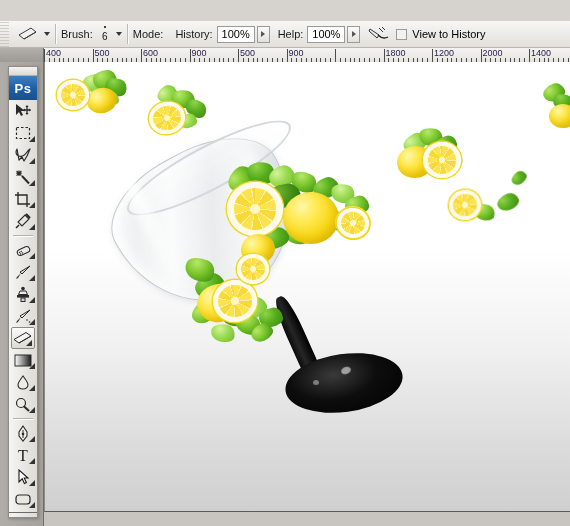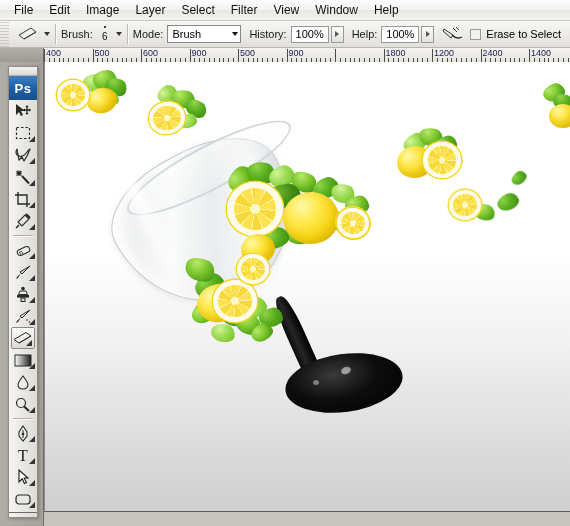--- a/index.html
+++ b/index.html
@@ -251,31 +251,20 @@
   }
   .tb-div{height:1px;background:#b4b1ab;margin:3px 4px;box-shadow:0 1px 0 #fdfdfc;}
   .tb-bottom-div{height:1px;background:#6a6a6a;margin:2px 0 0 0;}
   svg{display:block;}
 </style>
 </head>
 <body>
 
 <div id="app">
 
-  <div class="menubar">
-    <div class="menu-item">File</div>
-    <div class="menu-item">Edit</div>
-    <div class="menu-item">Image</div>
-    <div class="menu-item">Layer</div>
-    <div class="menu-item">Select</div>
-    <div class="menu-item">Filter</div>
-    <div class="menu-item">View</div>
-    <div class="menu-item">Window</div>
-    <div class="menu-item">Help</div>
-  </div>
 
   <div class="optionsbar">
     <div class="grip"></div>
 
     <div class="tool-swatch">
       <span>
         <svg width="20" height="14" viewBox="0 0 20 14">
           <polygon points="6,12 1,8 13,1 18,5" fill="#f2f1ee" stroke="#3a3a3a" stroke-width="1"></polygon>
           <line x1="6" y1="12" x2="18" y2="5" stroke="#3a3a3a" stroke-width="1"></line>
         </svg>
@@ -288,24 +277,20 @@
     <div class="ob-label">Brush:</div>
     <div class="brush-preview">
       <div class="brush-dot"></div>
       <div class="brush-num">6</div>
     </div>
     <div class="caret"></div>
 
     <div class="ob-sep"></div>
 
     <div class="ob-label">Mode:</div>
-    <div class="combo">
-      <span>Brush</span>
-      <span class="caret"></span>
-    </div>
 
     <div style="width:8px"></div>
 
     <div class="ob-label">History:</div>
     <div class="numbox">100%</div>
     <div class="spin">
         <i></i>
       </div>
 
     <div style="width:8px"></div>
@@ -322,21 +307,21 @@
       <svg width="22" height="16" viewBox="0 0 22 16">
         <path d="M2,3 L11,9 L9,12 L1,5 Z" fill="#eceae6" stroke="#333" stroke-width="1"></path>
         <path d="M10,9 C13,12 16,13 20,11" fill="none" stroke="#222" stroke-width="1.3"></path>
         <line x1="11" y1="2" x2="15" y2="6" stroke="#333" stroke-width="1"></line>
         <line x1="14" y1="1" x2="17" y2="4" stroke="#333" stroke-width="1"></line>
       </svg>
     </span>
 
     <div style="width:6px"></div>
     <div class="chk"></div>
-    <div class="chk-label">Erase to Select</div>
+    <div class="chk-label">View to History</div>
   </div>
 
   <div class="ruler">
     <div class="corner"></div>
     <div id="ruler-ticks">
         <div class="tick major" style="left: 44px;"></div>
         <div class="tick-lbl" style="left: 46px;">400</div>
         <div class="tick minor" style="left: 48.85px;"></div>
         <div class="tick minor" style="left: 53.7px;"></div>
         <div class="tick minor" style="left: 58.55px;"></div>
@@ -428,21 +413,21 @@
         <div class="tick minor" style="left: 436.85px;"></div>
         <div class="tick minor" style="left: 441.7px;"></div>
         <div class="tick minor" style="left: 446.55px;"></div>
         <div class="tick minor" style="left: 451.4px;"></div>
         <div class="tick minor" style="left: 456.25px;"></div>
         <div class="tick minor" style="left: 461.1px;"></div>
         <div class="tick minor" style="left: 465.95px;"></div>
         <div class="tick minor" style="left: 470.8px;"></div>
         <div class="tick minor" style="left: 475.65px;"></div>
         <div class="tick major" style="left: 480.5px;"></div>
-        <div class="tick-lbl" style="left: 482.5px;">2400</div>
+        <div class="tick-lbl" style="left: 482.5px;">2000</div>
         <div class="tick minor" style="left: 485.35px;"></div>
         <div class="tick minor" style="left: 490.2px;"></div>
         <div class="tick minor" style="left: 495.05px;"></div>
         <div class="tick minor" style="left: 499.9px;"></div>
         <div class="tick minor" style="left: 504.75px;"></div>
         <div class="tick minor" style="left: 509.6px;"></div>
         <div class="tick minor" style="left: 514.45px;"></div>
         <div class="tick minor" style="left: 519.3px;"></div>
         <div class="tick minor" style="left: 524.15px;"></div>
         <div class="tick major" style="left: 529px;"></div>

